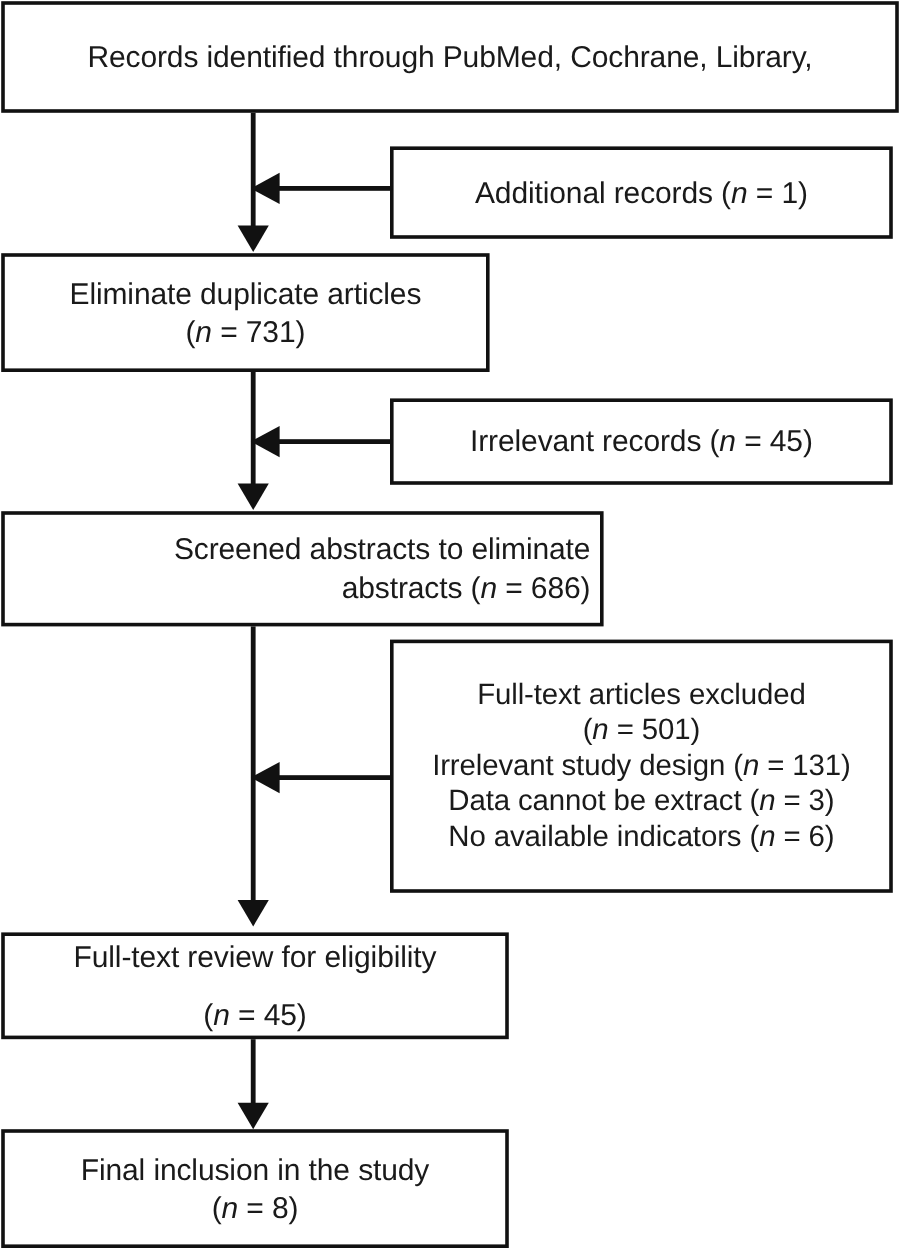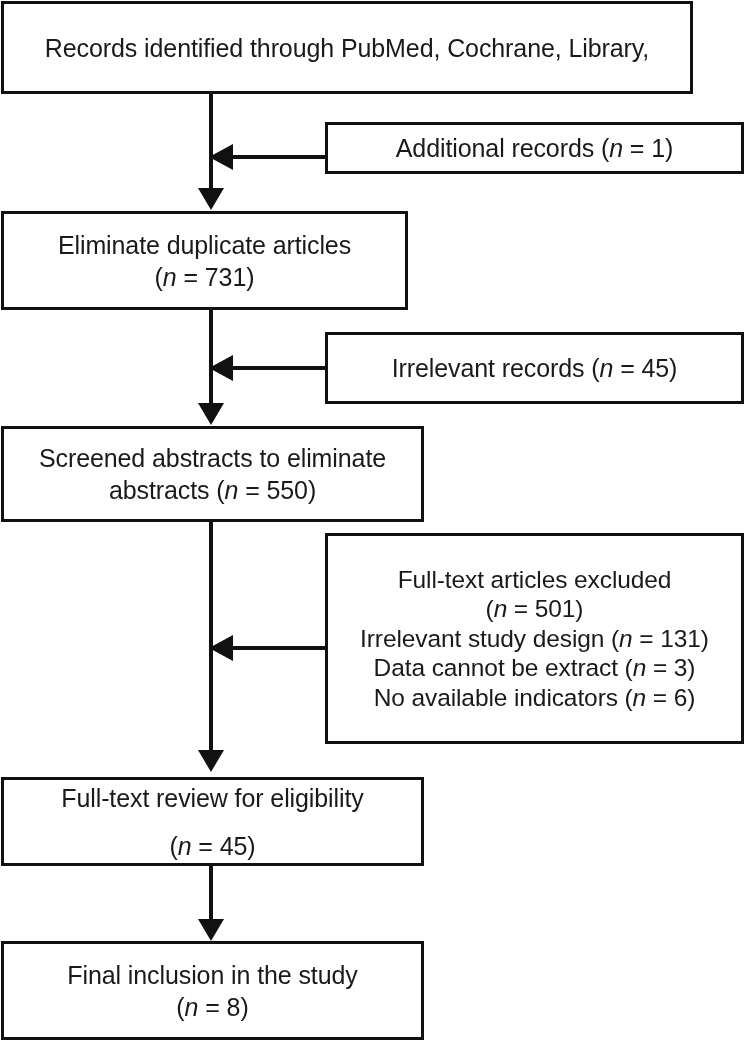--- a/index.html
+++ b/index.html
@@ -71,28 +71,28 @@
     border-top: 13px solid transparent;
     border-bottom: 13px solid transparent;
     border-right: 24px solid #111111;
   }
 </style>
 </head>
 <body>
 
 <div id="diagram">
 
-  <div class="box" style="left:1px; top:1px; width:692px; height:93px;">
+  <div class="box" style="left:1px; top:1px; width:748px; height:93px;">
     <span class="line">Records identified through PubMed, Cochrane, Library,</span>
   </div>
 
   <div class="vline" style="left:209px; top:94px; height:98px;"></div>
   <div class="arrow-down" style="left:198px; top:188px;"></div>
 
-  <div class="box" style="left:325px; top:122px; width:419px; height:52px;">
+  <div class="box" style="left:325px; top:122px; width:419px; height:77px;">
     <span class="line">
       <span>Additional records (</span><span class="n">n</span><span> = 1)</span>
     </span>
   </div>
   <div class="hline" style="left:232px; top:155px; width:95px;"></div>
   <div class="arrow-left" style="left:209px; top:144px;"></div>
 
   <div class="box" style="left:1px; top:211px; width:407px; height:99px;">
     <span class="line">Eliminate duplicate articles</span>
     <span class="line">
@@ -104,24 +104,24 @@
   <div class="arrow-down" style="left:198px; top:403px;"></div>
 
   <div class="box" style="left:325px; top:332px; width:419px; height:72px;">
     <span class="line">
       <span>Irrelevant records (</span><span class="n">n</span><span> = 45)</span>
     </span>
   </div>
   <div class="hline" style="left:232px; top:366px; width:95px;"></div>
   <div class="arrow-left" style="left:209px; top:355px;"></div>
 
-  <div class="box" style="left:1px; top:426px; width:423px; height:96px;">
+  <div class="box" style="left:1px; top:426px; width:502px; height:96px;align-items:flex-end;">
     <span class="line">Screened abstracts to eliminate</span>
     <span class="line">
-      <span>abstracts (</span><span class="n">n</span><span> = 550)</span>
+      <span>abstracts (</span><span class="n">n</span><span> = 686)</span>
     </span>
   </div>
 
   <div class="vline" style="left:209px; top:522px; height:231px;"></div>
   <div class="arrow-down" style="left:198px; top:750px;"></div>
 
   <div class="box tight" style="left:325px; top:533px; width:419px; height:211px;">
     <span class="line">Full-text articles excluded</span>
     <span class="line">
       <span>(</span><span class="n">n</span><span> = 501)</span>

